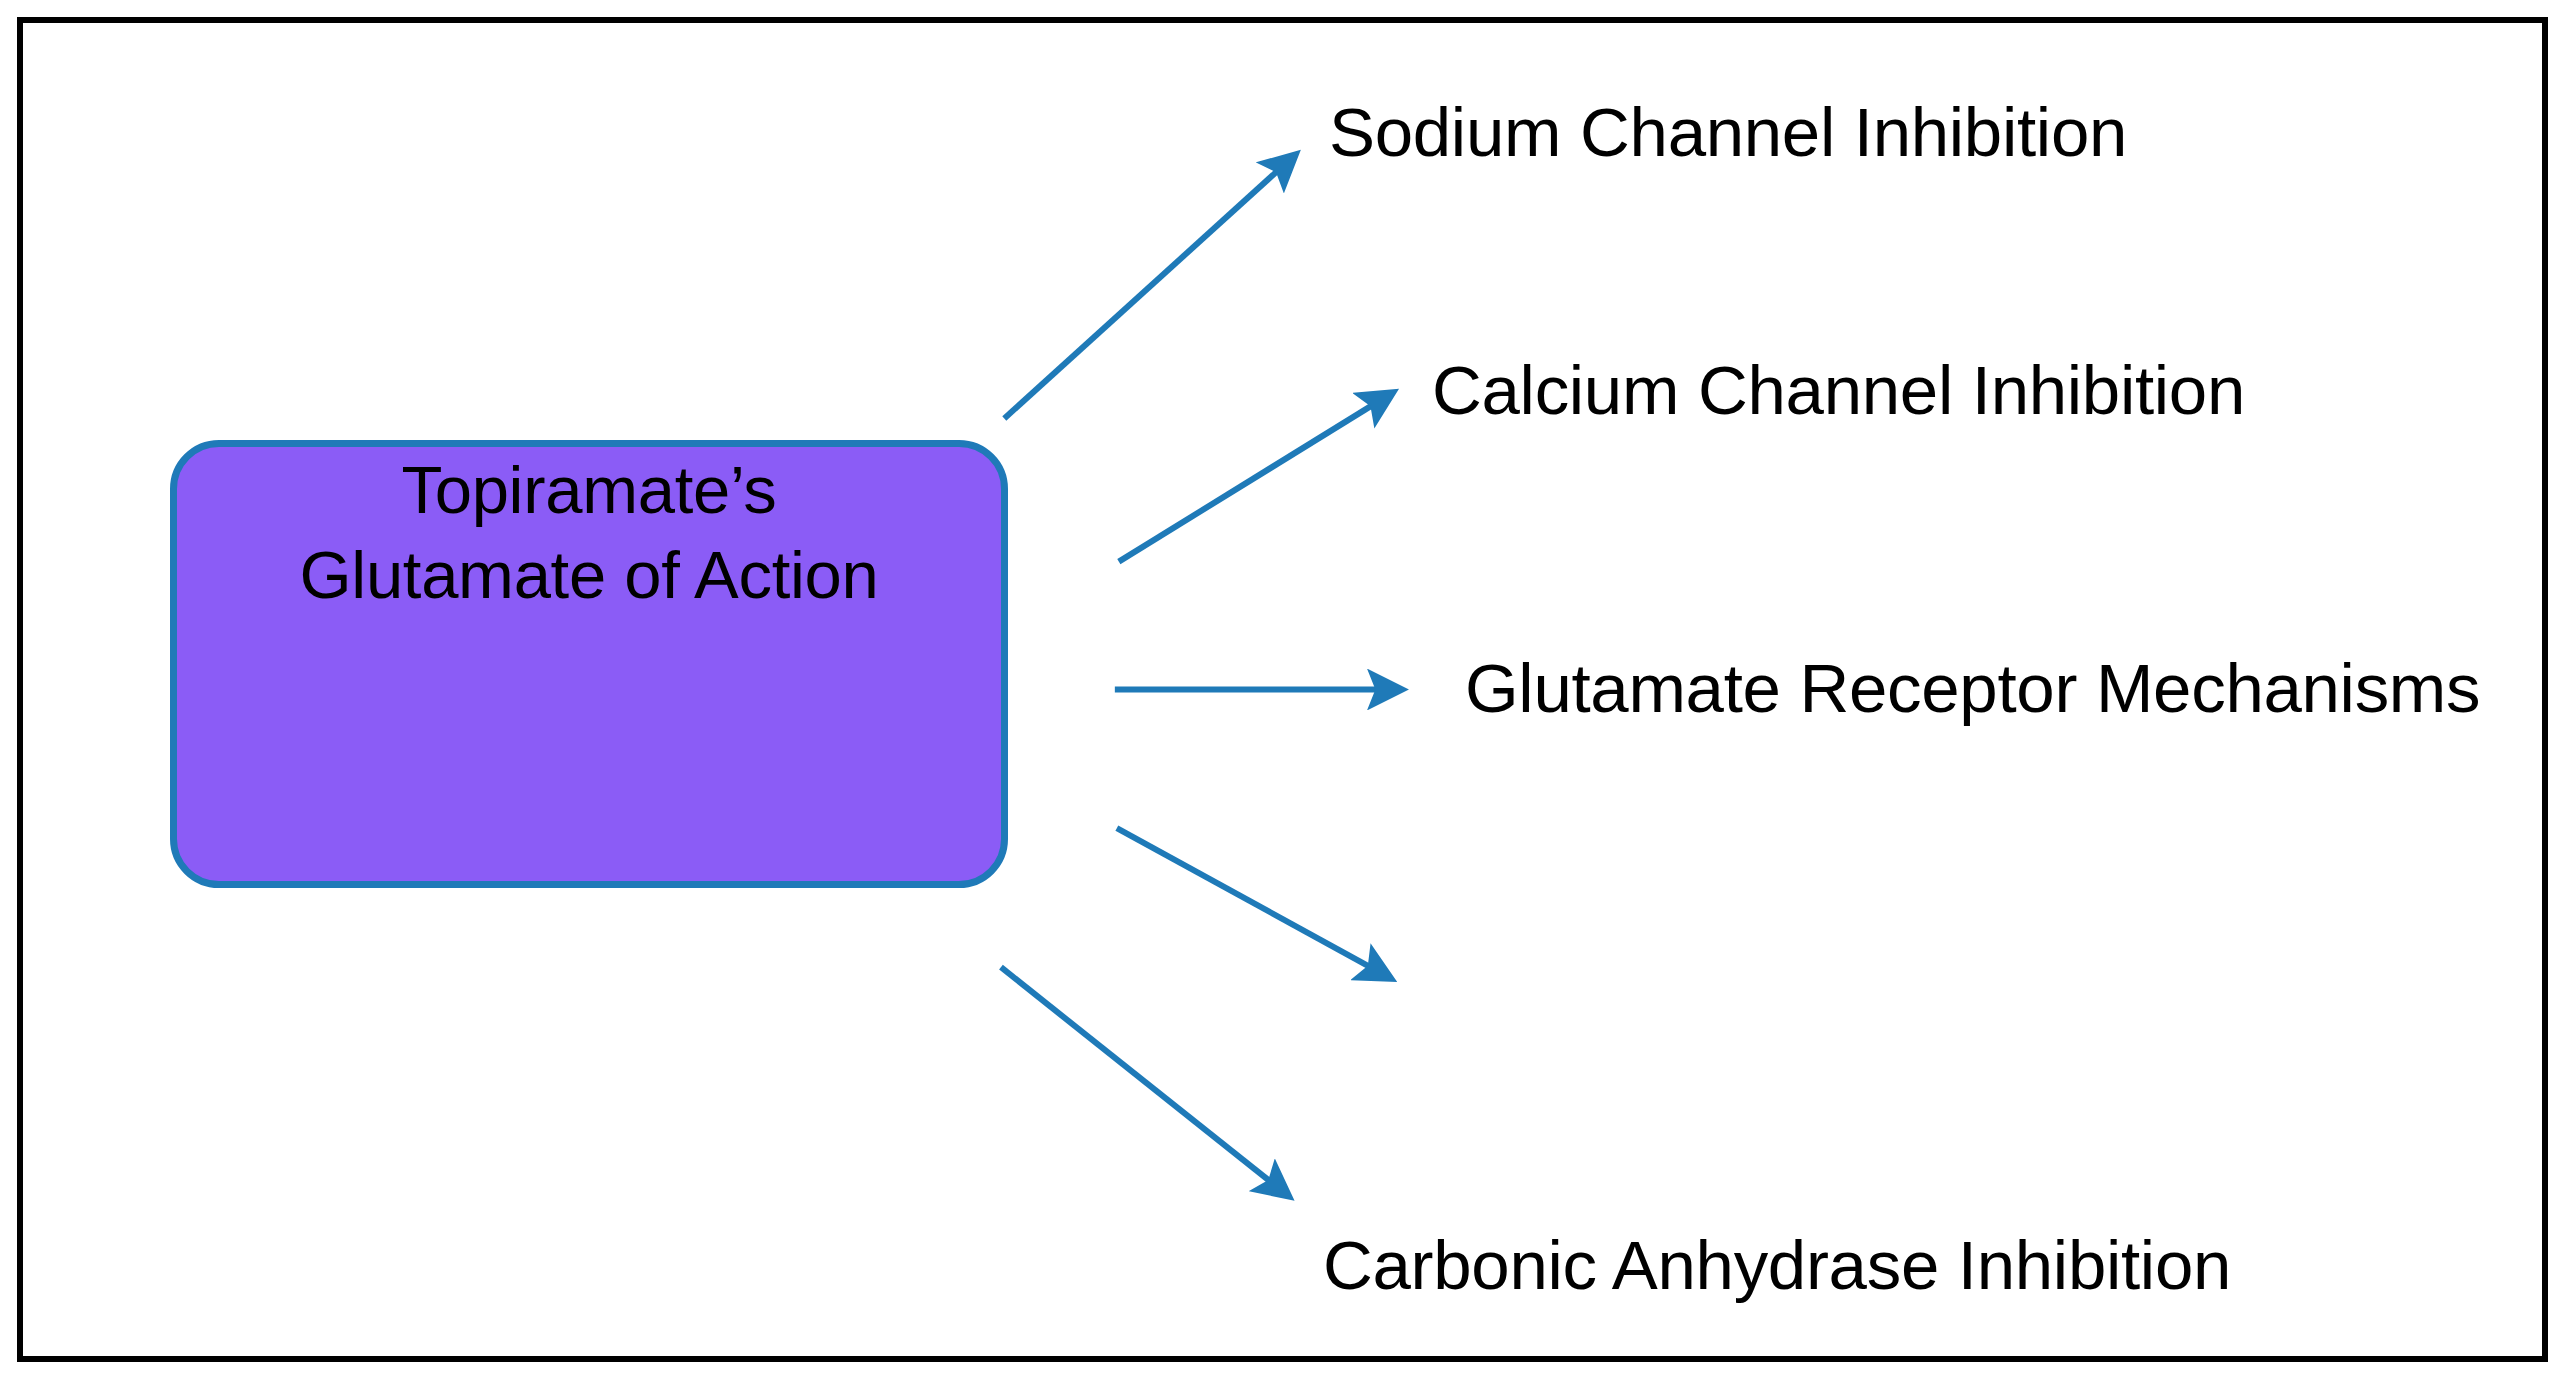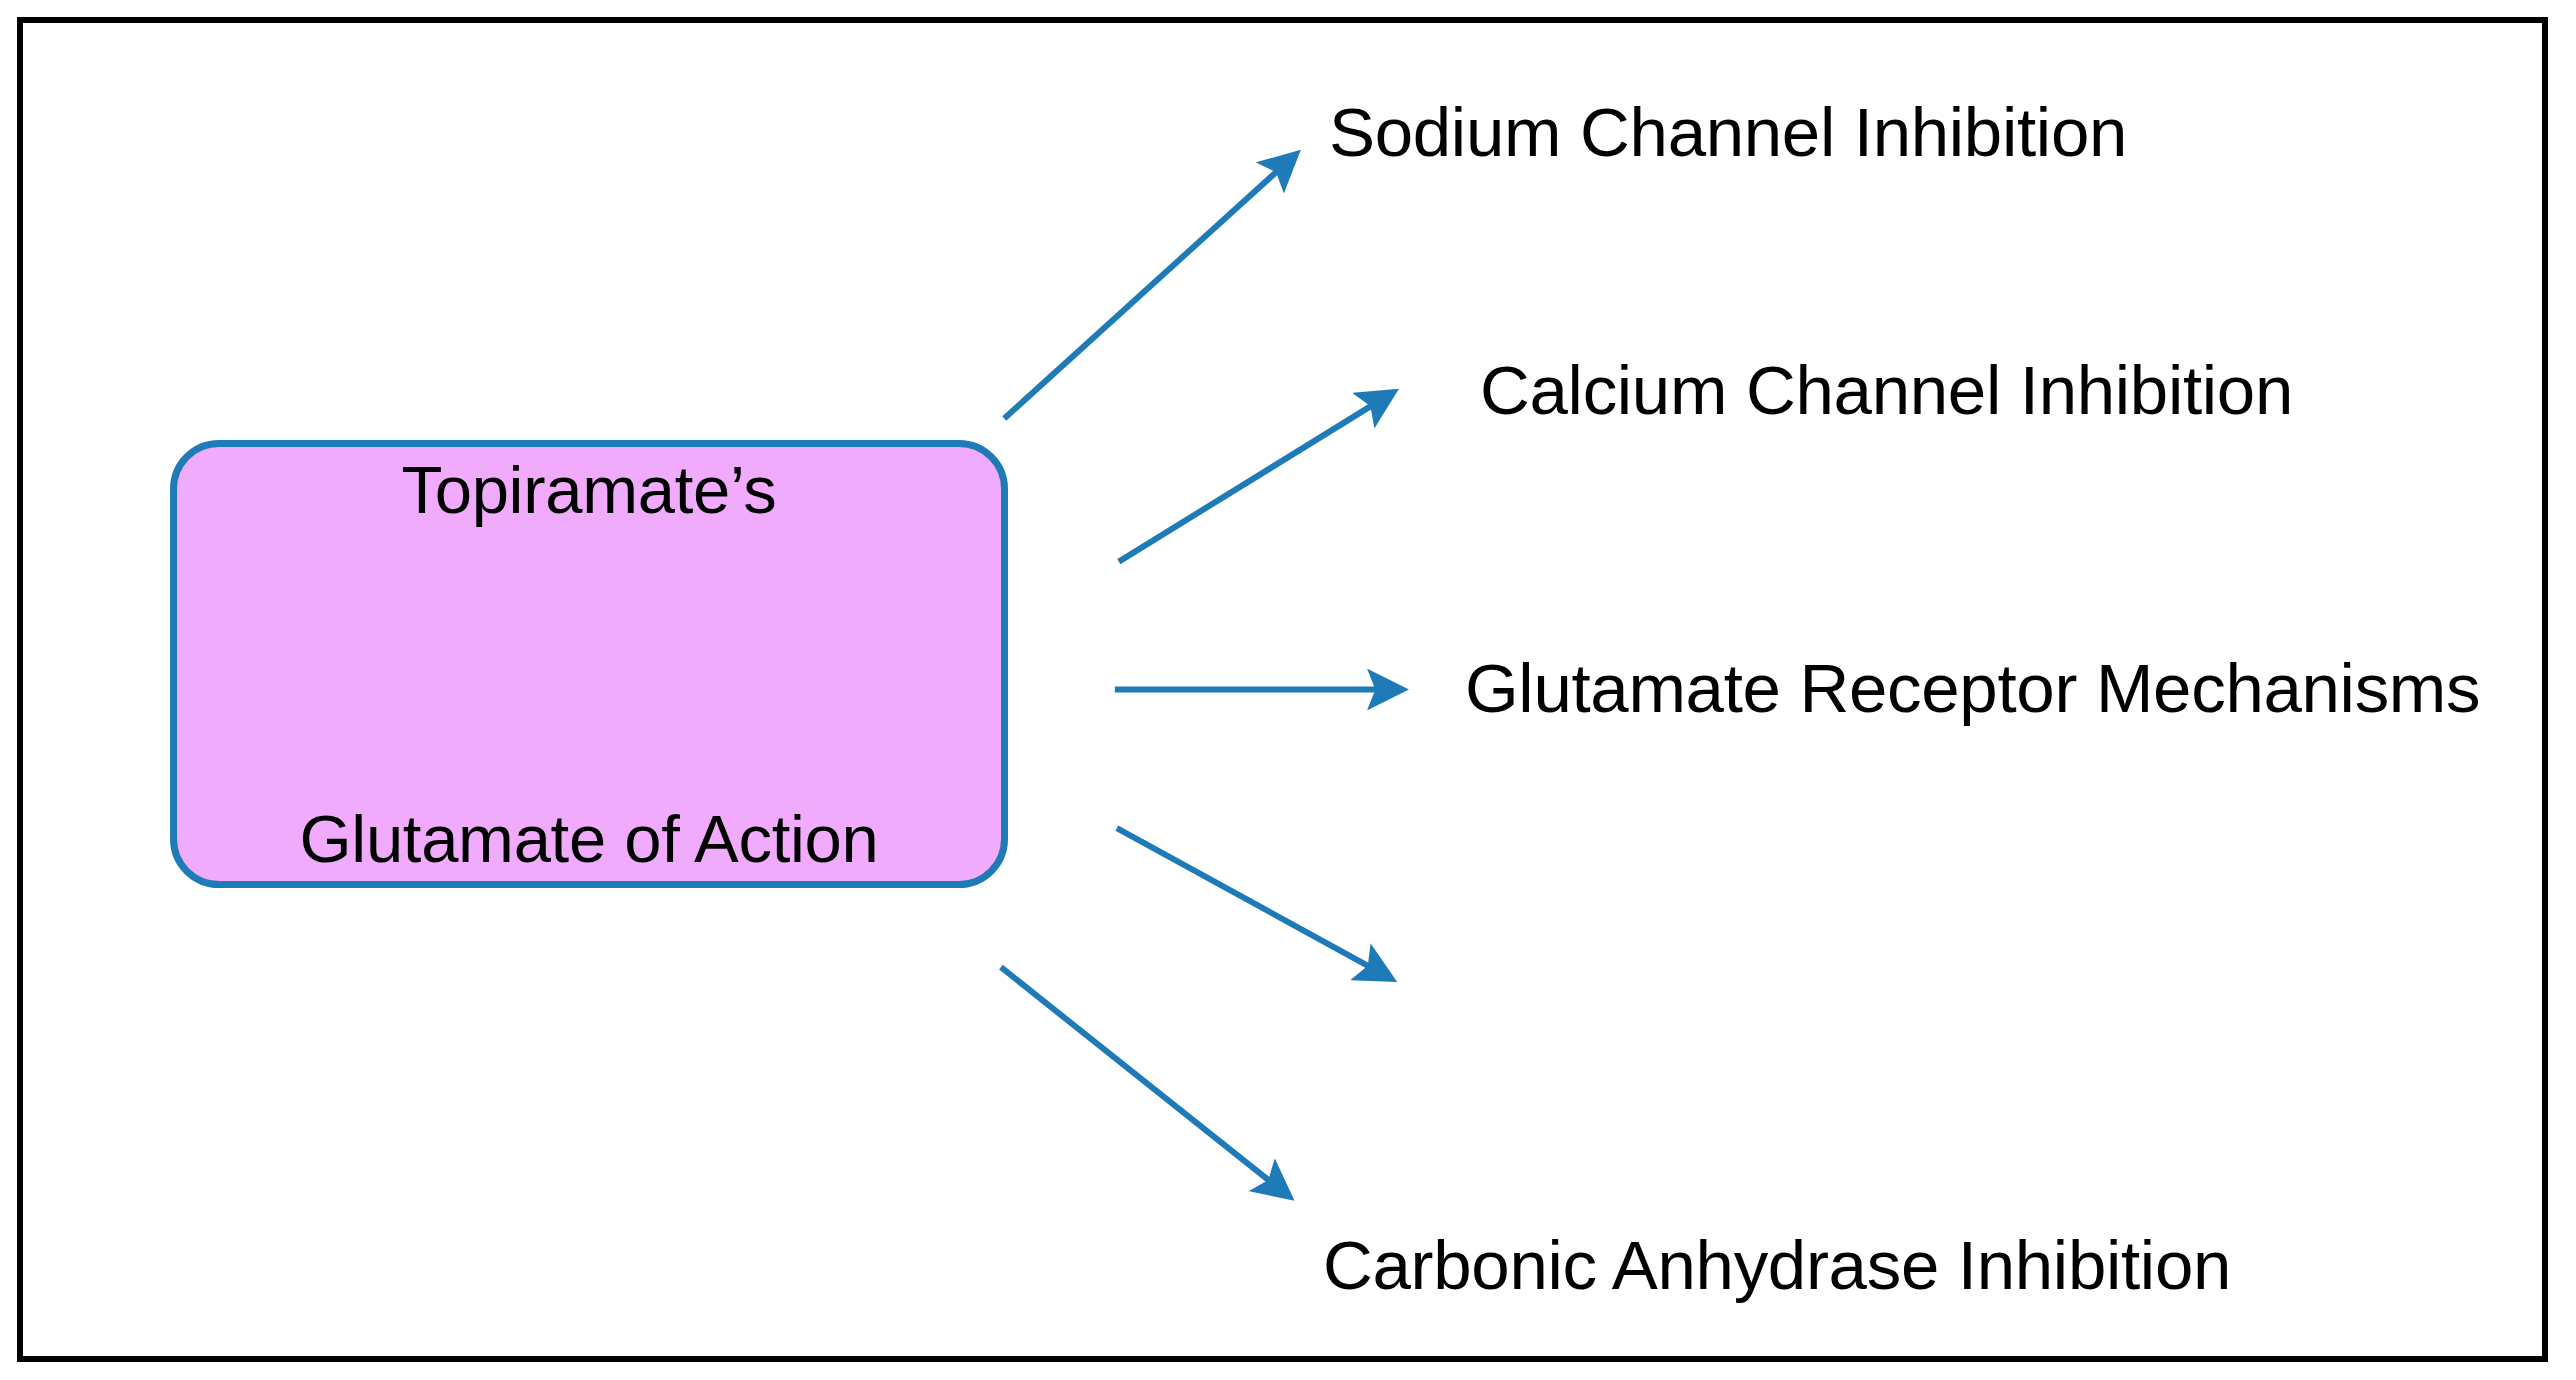--- a/index.html
+++ b/index.html
@@ -32,25 +32,25 @@
   
   #central-node {
     position: absolute;
     left: 170px;
     top: 440px;
     width: 838px;
     height: 448px;
     box-sizing: border-box;
     border: 7.3px solid #1F7AB8;
     border-radius: 49px;
-    background: #f0abfc;
+    background: #8b5cf6;
     display: flex;
     flex-direction: column;
     align-items: center;
-    justify-content: space-between;
+    justify-content: flex-start;
   }
   #central-node .node-line {
     color: #000000;
     font-size: 67px;
     line-height: 85px;
     letter-spacing: -0.3px;
     white-space: nowrap;
     text-align: center;
   }
   
@@ -65,21 +65,21 @@
   
   .mech-label {
     position: absolute;
     color: #000000;
     font-size: 69px;
     line-height: 73px;
     white-space: nowrap;
     letter-spacing: -0.3px;
   }
   #mech-label-0 { left: 1329px; top: 84px; margin-top: 12px; }
-  #mech-label-1 { left: 1432px; top: 354px; margin-left: 48px; }
+  #mech-label-1 { left: 1432px; top: 354px; }
   #mech-label-2 { left: 1465px; top: 652px; }
   #mech-label-3 { left: 1432px; top: 953px; }
   #mech-label-4 { left: 1323px; top: 1229px; }
 </style>
 </head>
 <body>
 
 <div id="canvas">
 
   <div id="frame"></div>

